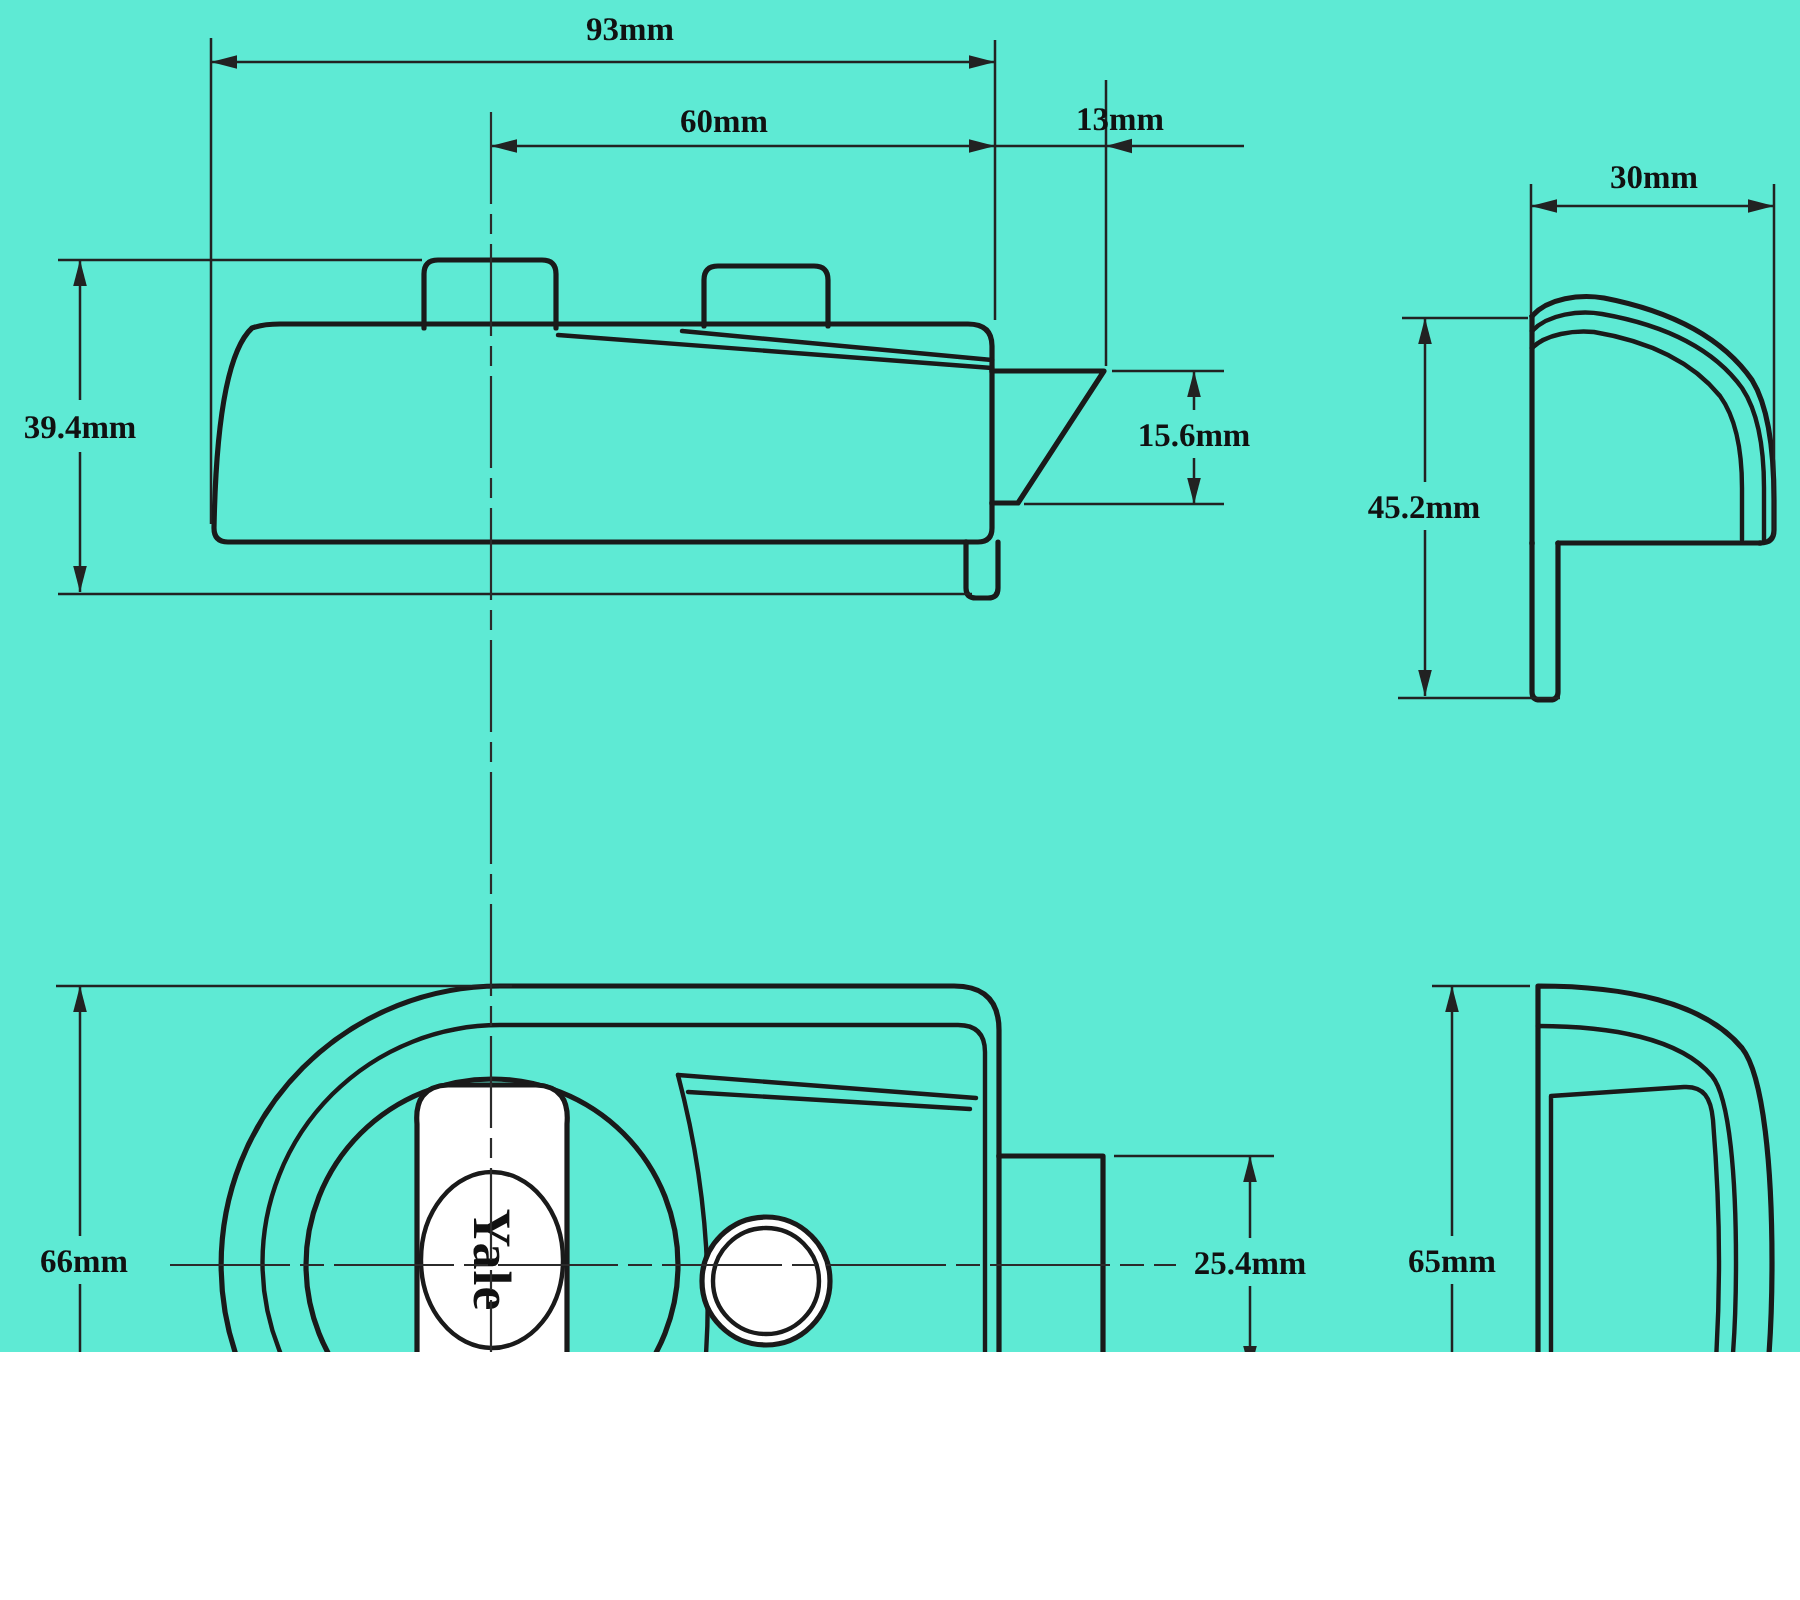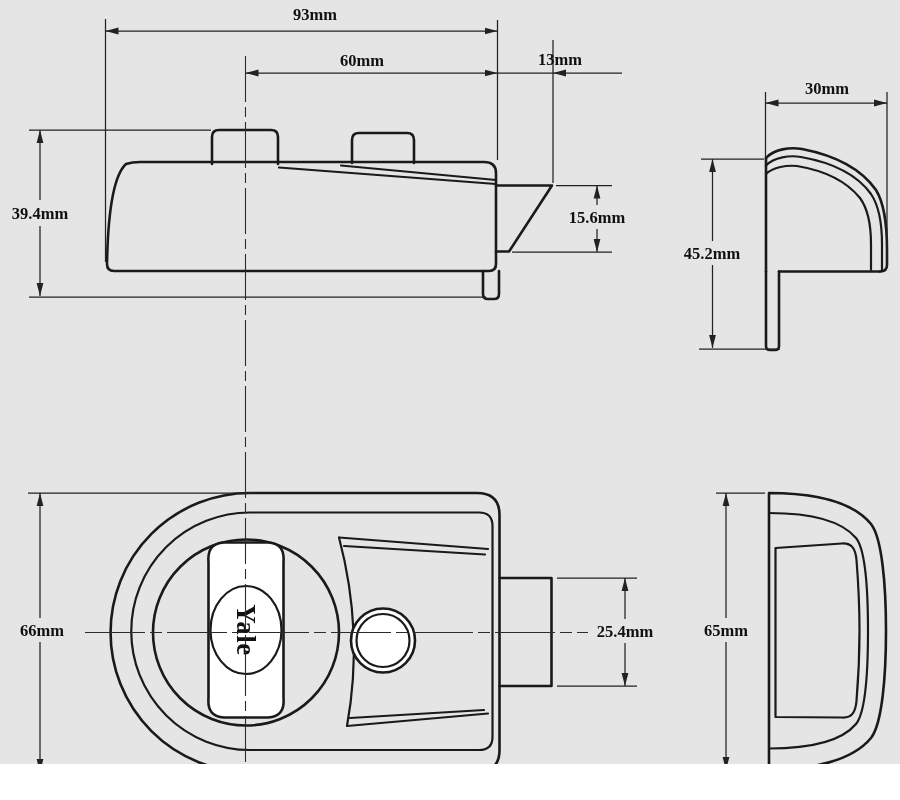--- a/index.html
+++ b/index.html
@@ -1,16 +1,16 @@
 <!DOCTYPE html>
 <html><head>
 <meta charset="utf-8">
 <style>
   html,body{margin:0;padding:0;background:#ffffff;}
-  .canvas{width:900px;height:764px;background:#e5e5e5;position:relative;overflow:hidden;}
+  .canvas{width:900px;height:676px;background:#5eead4;position:relative;overflow:hidden;}
   svg text{
     font-family:"Liberation Serif","DejaVu Serif",serif;
     font-weight:bold;
     font-size:16.5px;
     fill:#111111;
   }
   .outline{stroke:#1a1a1a;stroke-width:2.6;fill:none;stroke-linejoin:round;stroke-linecap:round;}
   .outline-thin{stroke:#1a1a1a;stroke-width:2.2;fill:none;stroke-linejoin:round;stroke-linecap:round;}
   .wfill{fill:#ffffff;}
   .dim{stroke:#222222;stroke-width:1.25;fill:none;}

